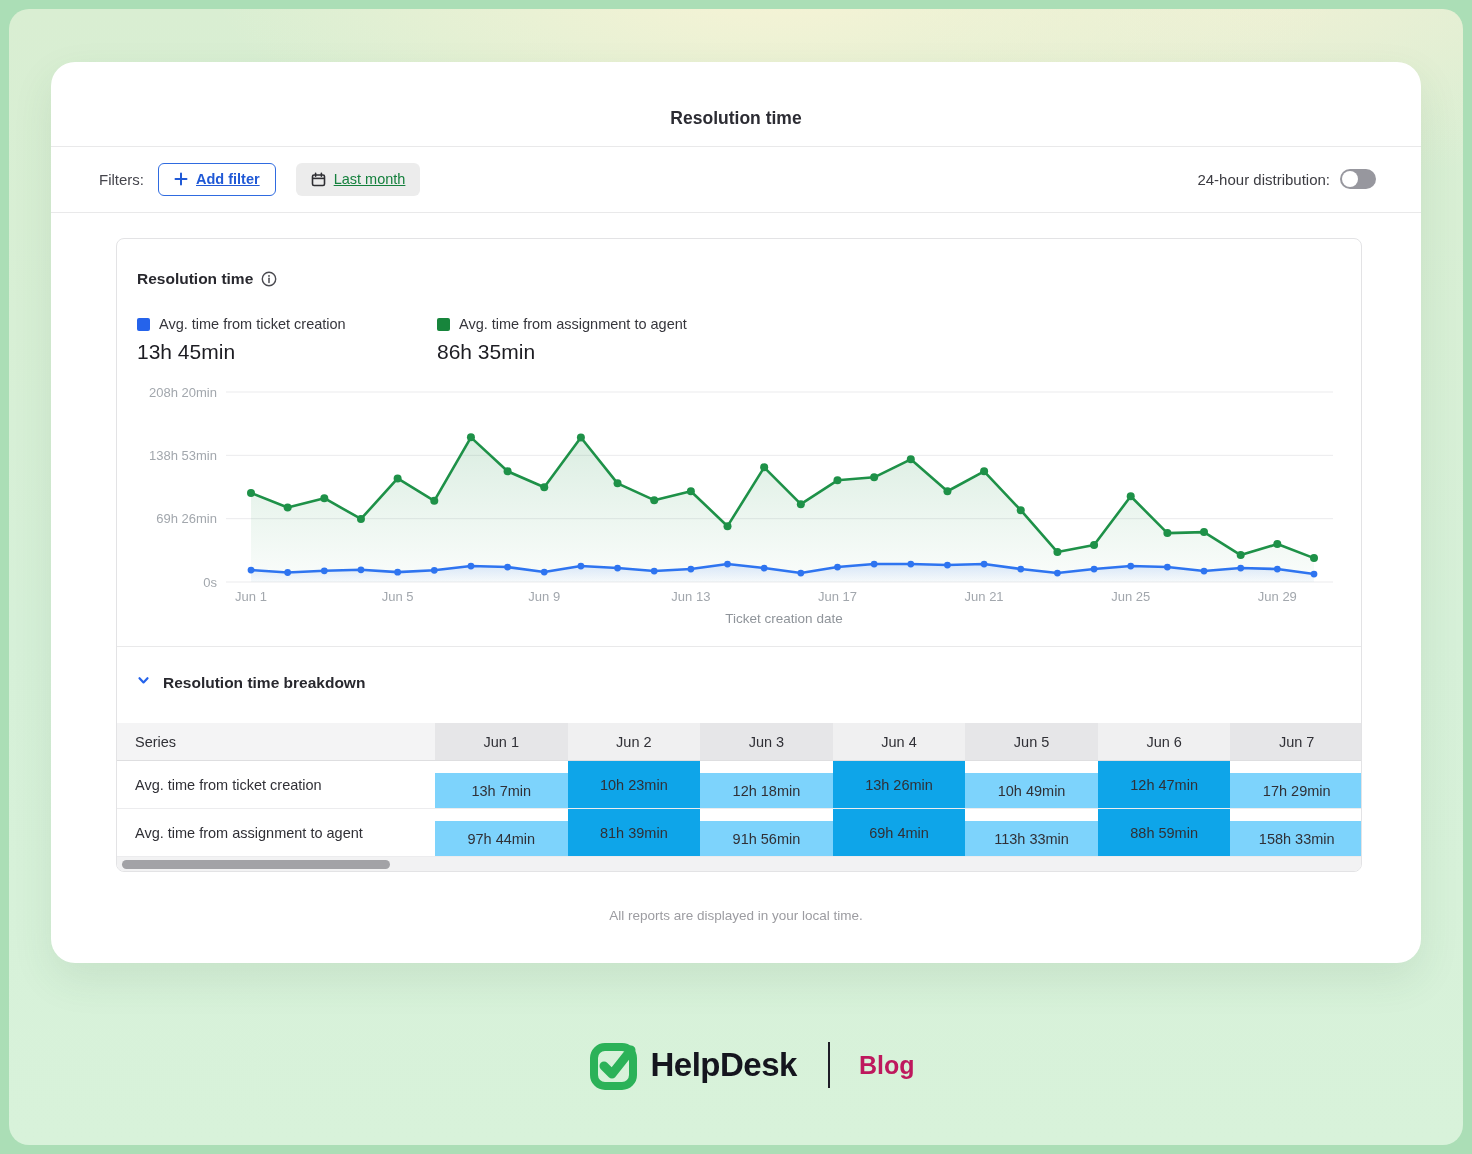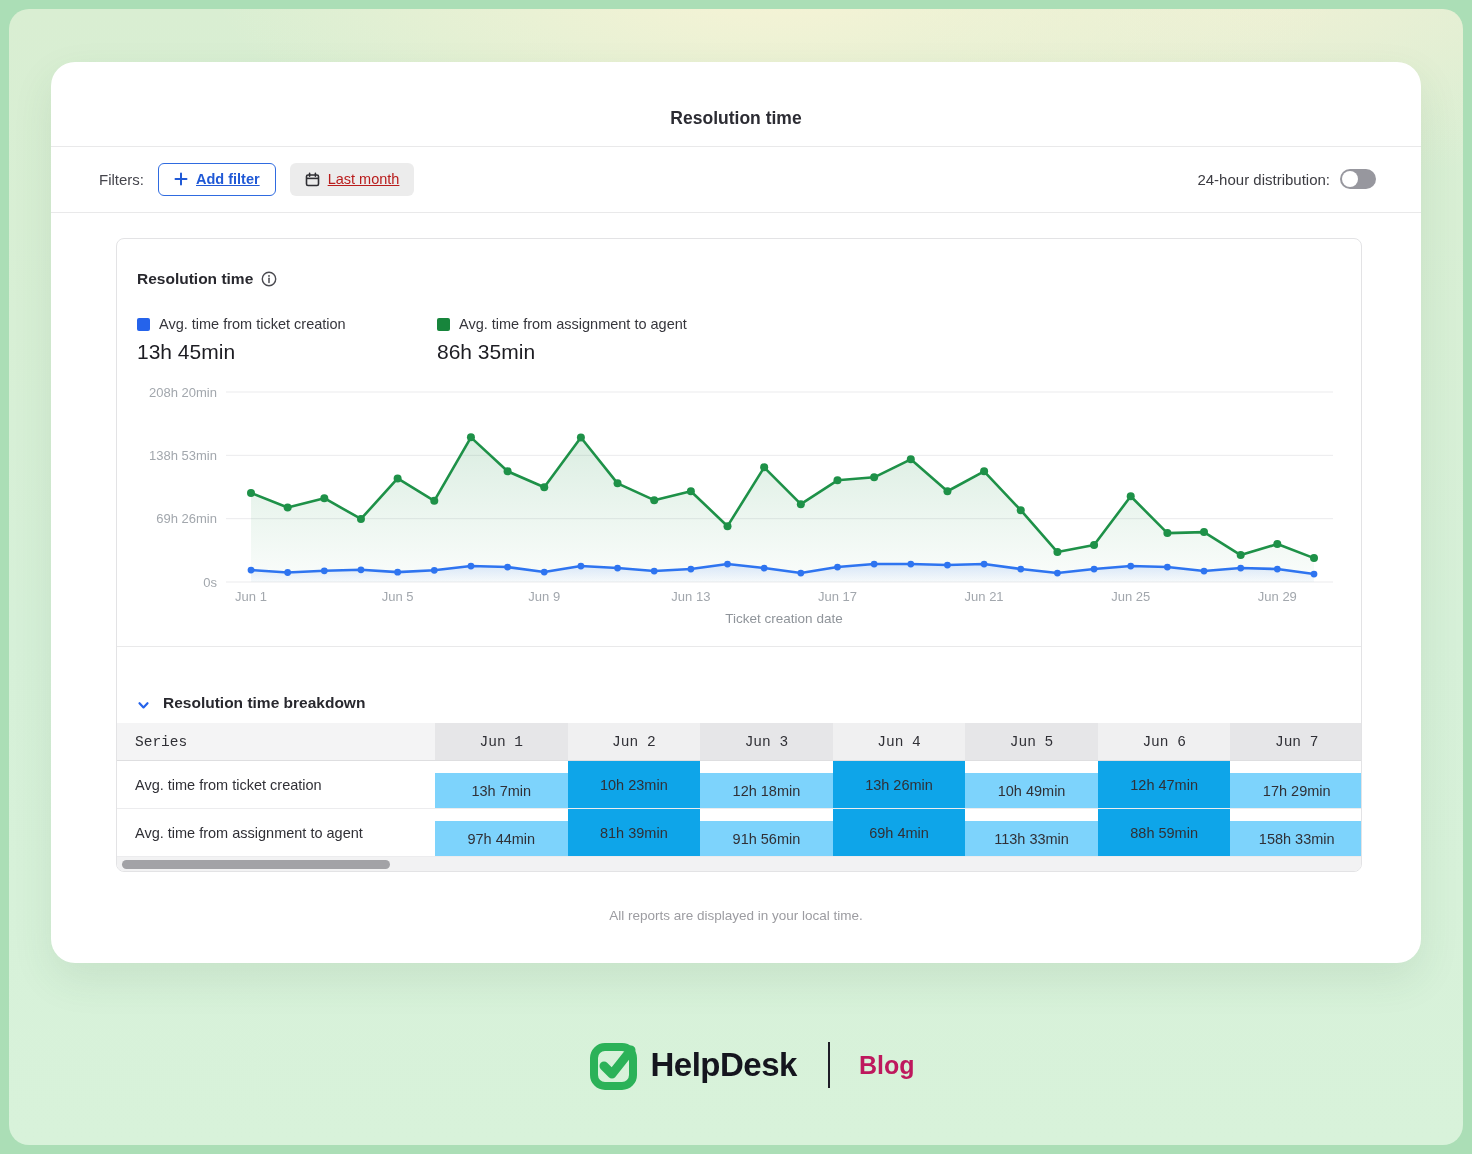--- a/index.html
+++ b/index.html
@@ -32,21 +32,21 @@
   }
   .filters-label { font-size:15px; color:#45454c; margin-right:14px; }
   .btn {
     height:33px; display:inline-flex; align-items:center; gap:8px;
     border-radius:6px; padding:0 15px; font-size:14.5px; cursor:pointer;
     background:#fff; border:none;
     font-family:"Liberation Sans", sans-serif;
     text-decoration:underline;
   }
   .btn-addfilter { border:1.5px solid #2f6be0; color:#2059d6; font-weight:700; }
-  .btn-lastmonth { background:#ececec; color:#b91c1c; margin-left:14px; font-weight:400; }
+  .btn-lastmonth { background:#ececec; color:#15803d; margin-left:20px; font-weight:400; }
   .flex-spacer { flex:1; }
   .dist-label { font-size:15px; color:#3c3c42; margin-right:10px; }
   .toggle {
     width:36px; height:20px; border-radius:10px; background:#97979e;
     position:relative; cursor:pointer; flex:0 0 auto;
   }
   .toggle .knob {
     position:absolute; left:2px; top:2px; width:16px; height:16px;
     border-radius:50%; background:#ffffff;
   }
@@ -64,28 +64,28 @@
   .legend-block.lb0 { left:20px; } .legend-block.lb1 { left:320px; }
   .legend-line { display:flex; align-items:center; gap:9px; }
   .legend-swatch { width:13px; height:13px; border-radius:2px; flex:0 0 auto; }
   .legend-label { font-size:14.5px; color:#36363c; }
   .legend-value { font-size:21px; font-weight:400; color:#1d1d23; margin-top:8px; }
 
   .chart-wrap { position:absolute; left:14px; top:140px; width:1220px; height:264px; }
 
   .panel-div { position:absolute; left:0; top:407px; width:100%; height:1px; background:#e9e9ea; }
   .breakdown-head {
-    position:absolute; left:20px; top:455px; display:flex; align-items:flex-end; gap:13px;
+    position:absolute; left:20px; top:435px; display:flex; align-items:flex-start; gap:13px;
     cursor:pointer;
   }
   .breakdown-title { font-size:15.5px; font-weight:700; color:#28282e; }
 
   .btable { position:absolute; left:0; top:484px; width:1246px; font-size:14.5px; color:#303036; }
   .trow { display:grid; grid-template-columns:318px repeat(7, 1fr); }
-  .trow.head { height:38px; border-bottom:1px solid #dedee0;font-family:Liberation Mono, monospace; }
+  .trow.head { height:38px; border-bottom:1px solid #dedee0; }
   .trow.body { height:48px; border-bottom:1px solid #ececee; }
   .tcell { display:flex; align-items:center; justify-content:center; }
   .tcell.first { justify-content:flex-start; padding-left:18px; }
   .trow.head .tcell.first { background:#f4f4f5; }
   .trow.head .tcell.odd  { background:#e6e6e8; }
   .trow.head .tcell.even { background:#f0f0f1;text-align:center; }
   .trow.body .tcell.odd  { background:#7dd3fc;margin-top:12px; }
   .trow.body .tcell.even { background:#0ea5e9; }
 
   .hscroll-track {

